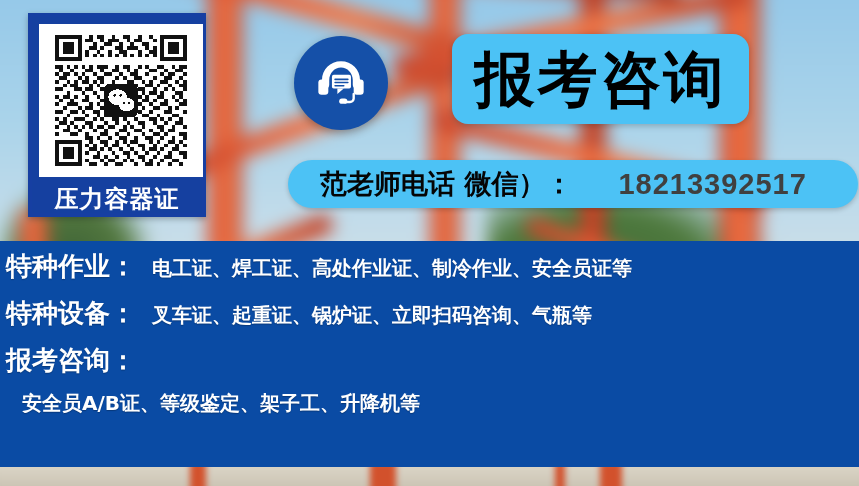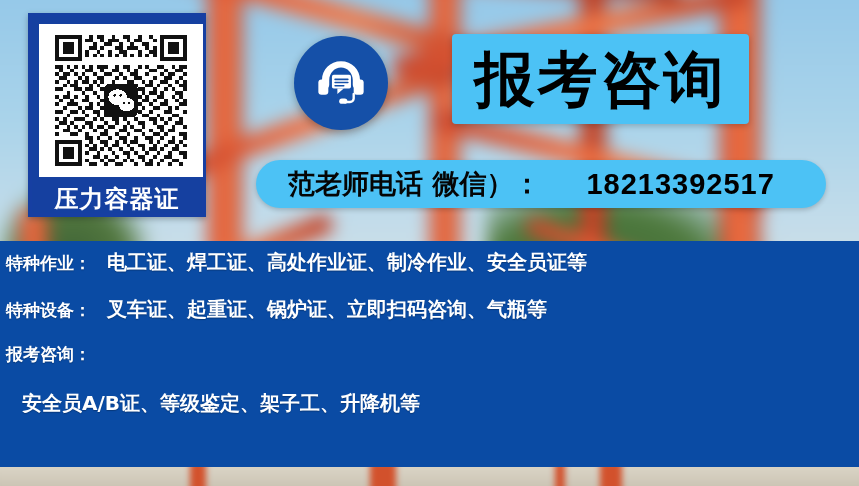--- a/index.html
+++ b/index.html
@@ -109,59 +109,59 @@
   .headset-badge svg { width: 58px; height: 58px; display: block; }
 
   
   .title-pill {
     position: absolute;
     left: 452px;
     top: 34px;
     width: 297px;
     height: 90px;
     background: #4cc2f5;
-    border-radius: 4px;
+    border-radius: 16px;
     display: flex;
     align-items: center;
     justify-content: center;
     box-shadow: 0 2px 6px rgba(0,0,0,.22);
   }
   .title-text {
     color: #000000;
     font-size: 60px;
     font-weight: bold;
     letter-spacing: 3px;
     line-height: 1;
     white-space: nowrap;
     font-family: "DejaVu Sans", "Liberation Sans", sans-serif;
   }
 
   
   .phone-pill {
     position: absolute;
-    left: 256px;
+    left: 288px;
     top: 160px;
     width: 570px;
     height: 48px;
     background: #4cc2f5;
     border-radius: 24px;
     display: flex;
     align-items: center;
     box-shadow: 0 2px 5px rgba(0,0,0,.2);
   }
   .phone-label {
     color: #050505;
     font-size: 27px;
     font-weight: bold;
     margin-left: 32px;
     white-space: nowrap;
     font-family: "DejaVu Sans", "Liberation Sans", sans-serif;
   }
   .phone-number {
-    color: #000000;
+    color: #404040;
     font-size: 29px;
     font-weight: bold;
     margin-left: 46px;
     letter-spacing: 1px;
     white-space: nowrap;
     font-family: "Liberation Sans", "DejaVu Sans", sans-serif;
   }
 
   
   .list-band {
@@ -176,21 +176,21 @@
   }
   .list-row {
     display: flex;
     align-items: baseline;
     height: 47px;
     padding-left: 6px;
     white-space: nowrap;
   }
   .row-cat {
     color: #ffffff;
-    font-size: 17px;
+    font-size: 26px;
     font-weight: bold;
     letter-spacing: 0px;
     font-family: "DejaVu Sans", "Liberation Sans", sans-serif;
     text-shadow: 0 1px 1px rgba(0,0,0,.25);
   }
   .row-items {
     color: #ffffff;
     font-size: 20px;
     font-weight: bold;
     margin-left: 16px;

